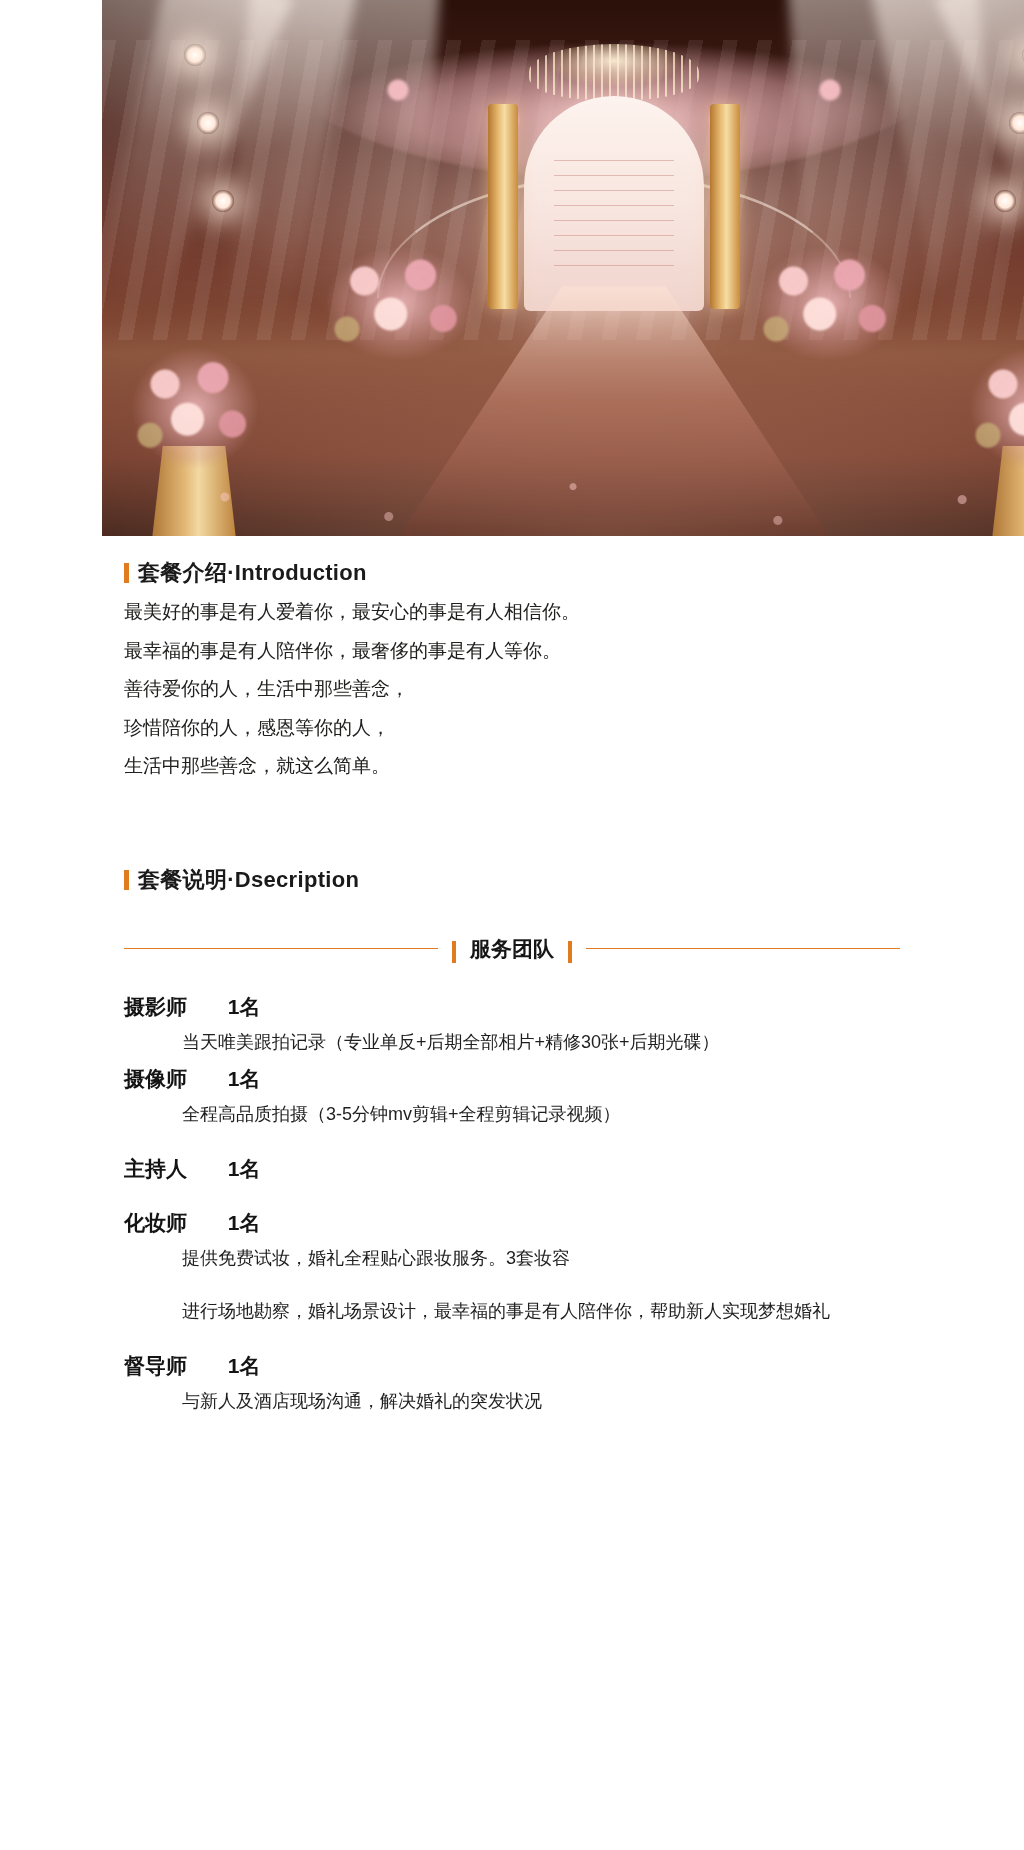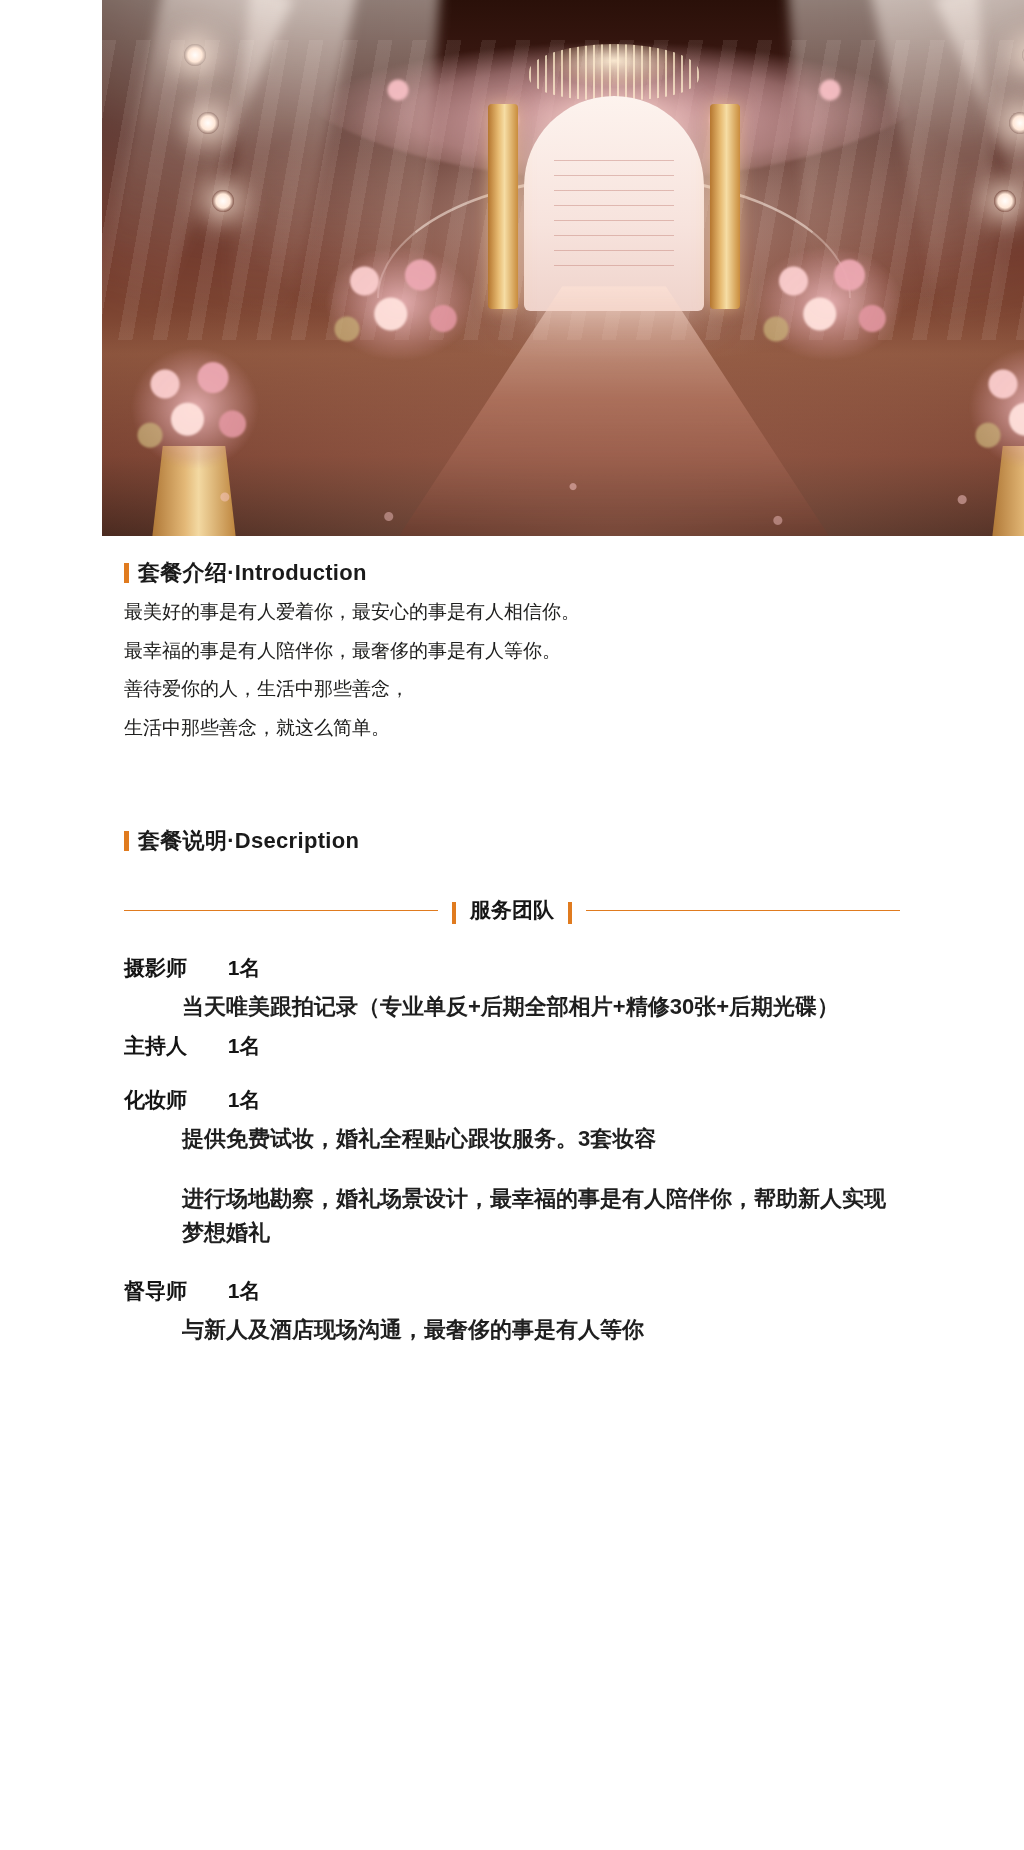--- a/index.html
+++ b/index.html
@@ -257,26 +257,25 @@
   .role-head {
     font-size: 21px;
     font-weight: bold;
     color: #141414;
     margin-bottom: 8px;
   }
   .role-head .count {
     margin-left: 35px;
   }
   .role-desc {
-    font-size: 22px;
+    font-size: 18px;
     line-height: 1.55;
     color: #1f1f1f;
     padding-left: 58px;
     max-width: 830px;
-    font-weight: bold;
   }
   .role-block.tight { margin-bottom: 8px; }
 </style>
 </head>
 <body>
 
 <div class="page">
 
   <div class="hero">
     <div class="hero-bg"></div>
@@ -314,20 +313,21 @@
 
     <div class="section-head">
       <span class="bar"></span>
       <span class="title">套餐介绍·Introduction</span>
     </div>
 
     <div class="intro-lines">
       <p>最美好的事是有人爱着你，最安心的事是有人相信你。</p>
       <p>最幸福的事是有人陪伴你，最奢侈的事是有人等你。</p>
       <p>善待爱你的人，生活中那些善念，</p>
+      <p>珍惜陪你的人，感恩等你的人，</p>
       <p>生活中那些善念，就这么简单。</p>
     </div>
 
     <div class="spacer-lg"></div>
 
     <div class="section-head">
       <span class="bar"></span>
       <span class="title">套餐说明·Dsecription</span>
     </div>
 
@@ -342,20 +342,27 @@
     </div>
 
     <div class="role-block tight">
       <div class="role-head">
         <span>摄影师</span>
         <span class="count">1名</span>
       </div>
       <div class="role-desc">当天唯美跟拍记录（专业单反+后期全部相片+精修30张+后期光碟）</div>
     </div>
 
+    <div class="role-block">
+      <div class="role-head">
+        <span>摄像师</span>
+        <span class="count">1名</span>
+      </div>
+      <div class="role-desc">全程高品质拍摄（3-5分钟mv剪辑+全程剪辑记录视频）</div>
+    </div>
 
     <div class="role-block">
       <div class="role-head">
         <span>主持人</span>
         <span class="count">1名</span>
       </div>
     </div>
 
     <div class="role-block">
       <div class="role-head">
@@ -367,17 +374,17 @@
 
     <div class="role-block">
       <div class="role-desc">进行场地勘察，婚礼场景设计，最幸福的事是有人陪伴你，帮助新人实现梦想婚礼</div>
     </div>
 
     <div class="role-block">
       <div class="role-head">
         <span>督导师</span>
         <span class="count">1名</span>
       </div>
-      <div class="role-desc">与新人及酒店现场沟通，最奢侈的事是有人等你</div>
+      <div class="role-desc">与新人及酒店现场沟通，解决婚礼的突发状况</div>
     </div>
 
   </div>
 </div>
 
 </body></html>

